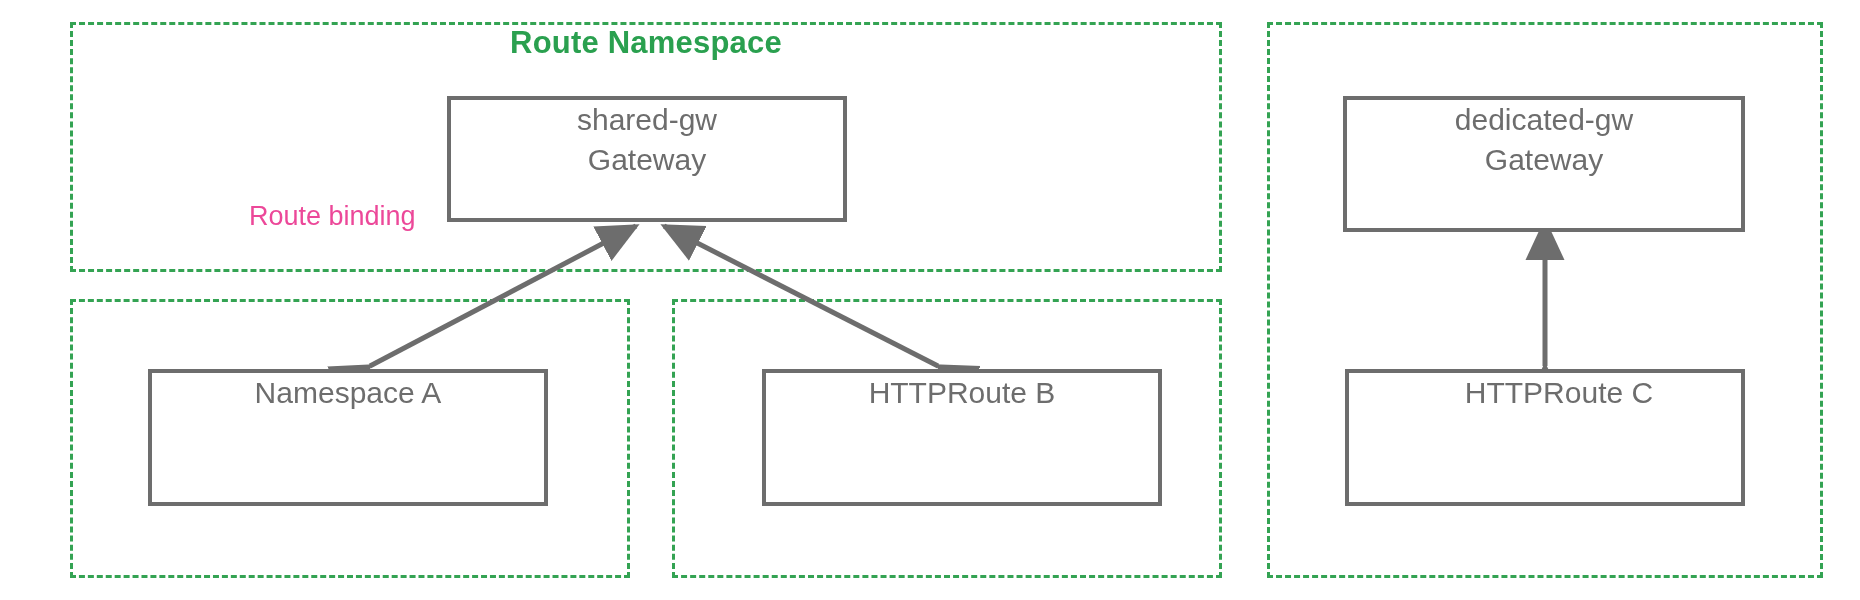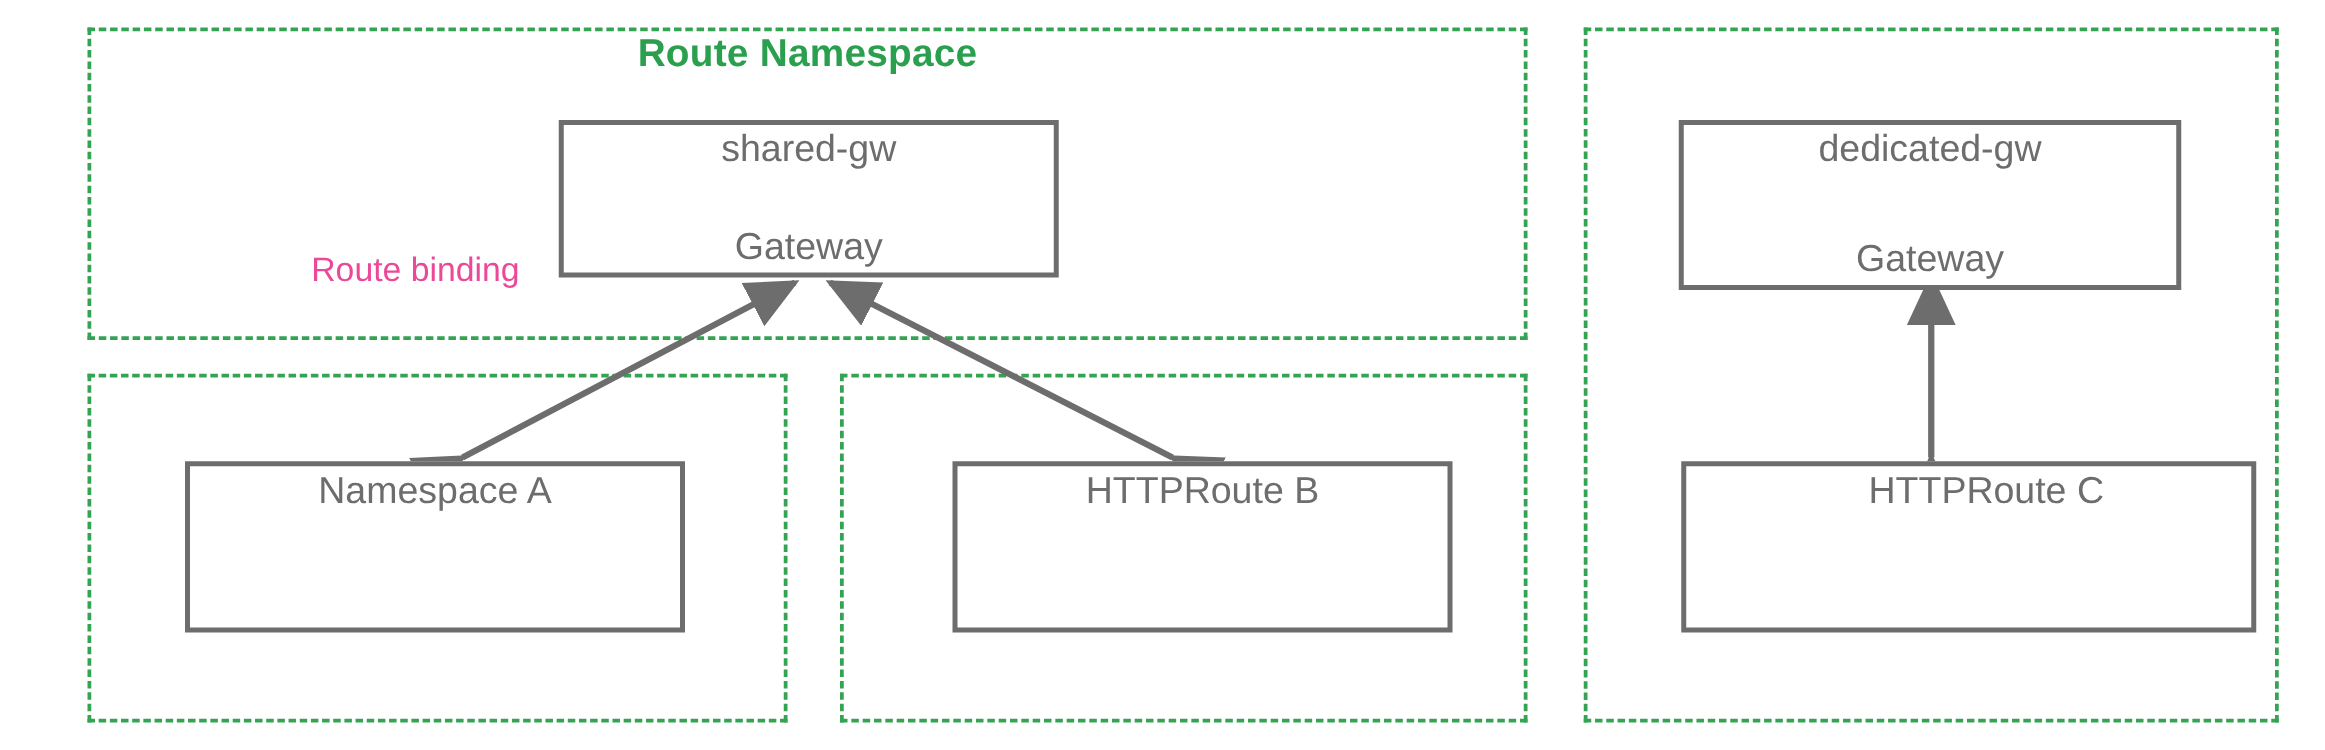--- a/index.html
+++ b/index.html
@@ -31,21 +31,21 @@
     white-space: nowrap;
     font-family: "Liberation Sans", sans-serif;
   }
   .node-box {
     position: absolute;
     border: 4px solid #6d6d6d;
     background: #ffffff;
     box-sizing: border-box;
     display: flex;
     align-items: center;
-    justify-content: space-between;
+    justify-content: flex-start;
     flex-direction: column;
     color: #6d6d6d;
     font-size: 30px;
     line-height: 1.32;
     text-align: center;
     font-family: "Liberation Sans", sans-serif;
   }
   .node-box .line {
     display: block;
     white-space: nowrap;
@@ -123,17 +123,17 @@
   </div>
 
   <div class="node-box" style="left:148px; top:369px; width:400px; height:137px;">
     <span class="line">Namespace A</span>
   </div>
 
   <div class="node-box" style="left:750px; top:369px; width:400px; height:137px;margin-left:12px;">
     <span class="line">HTTPRoute B</span>
   </div>
 
-  <div class="node-box" style="left:1345px; top:369px; width:460px; height:137px;padding-left:28px;">
+  <div class="node-box" style="left:1345px; top:369px; width:400px; height:137px;padding-left:28px;">
     <span class="line">HTTPRoute C</span>
   </div>
 
 </div>
 
 </body></html>

